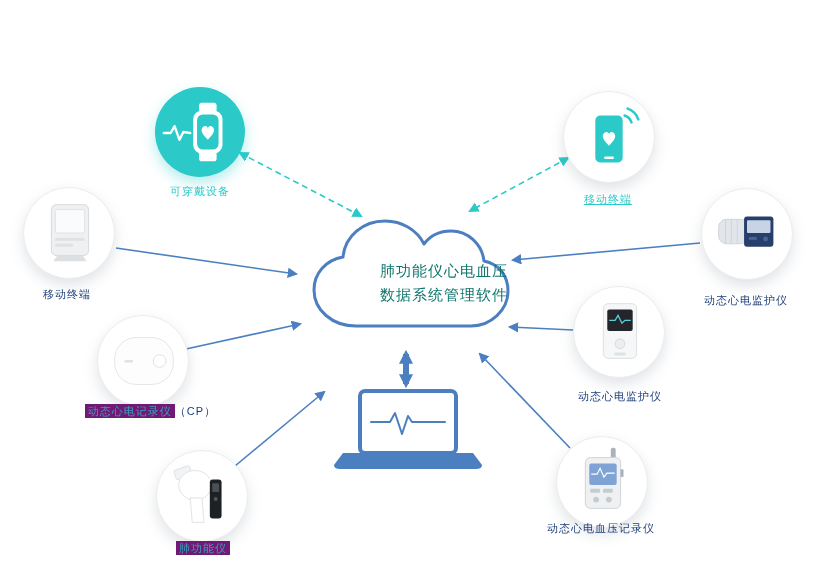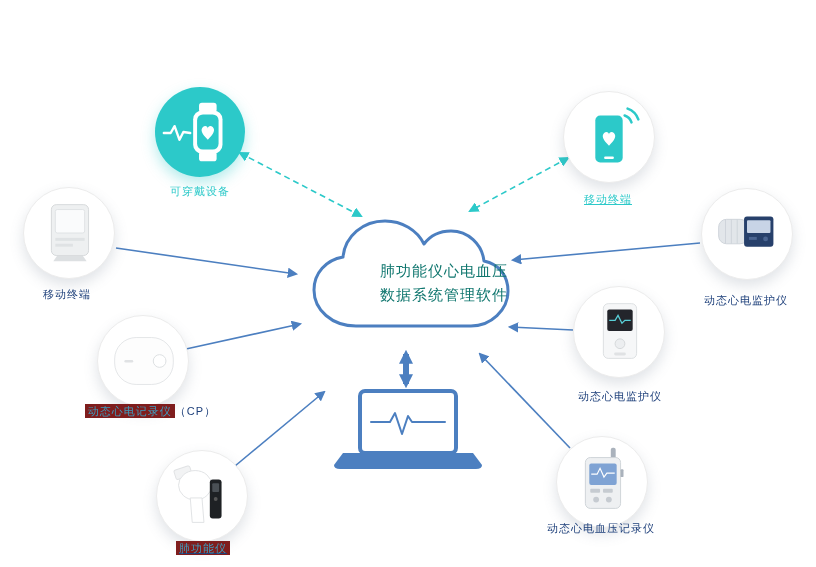--- a/index.html
+++ b/index.html
@@ -12,21 +12,21 @@
   }
   #arrow-layer{position:absolute;left:0;top:0;width:816px;height:567px;overflow:visible;}
   .node{position:absolute;width:90px;height:90px;border-radius:50%;
         display:flex;align-items:center;justify-content:center;}
   .node-white{background:#fff;border:1px solid #ececec;box-shadow:0 6px 14px rgba(100,115,135,.20);}
   .node-teal{background:#2cc9c9;box-shadow:0 6px 14px rgba(44,201,201,.35);}
   .node svg{width:88px;height:88px;display:block;}
   .label{position:absolute;font-size:11px;letter-spacing:1px;text-align:center;
          color:#1d3f7a;white-space:nowrap;}
   .teal-label{color:#2cc9c9;}
-  .hl{background:#7f1d1d;color:#3e9dbf;padding:1px 3px;margin-top:40px;}
+  .hl{background:#701a75;color:#3e9dbf;padding:1px 3px;margin-top:40px;}
   .cloud-svg{position:absolute;left:293px;top:203px;width:228px;height:150px;overflow:visible;}
   .cloud-text{position:absolute;left:308px;top:259px;width:200px;text-align:right;
               color:#0f766e;font-size:15px;line-height:24px;letter-spacing:1px;}
   .laptop-svg{position:absolute;left:333px;top:389px;width:150px;height:85px;overflow:visible;}
 </style>
 </head>
 <body>
 
 <div id="canvas">
 

